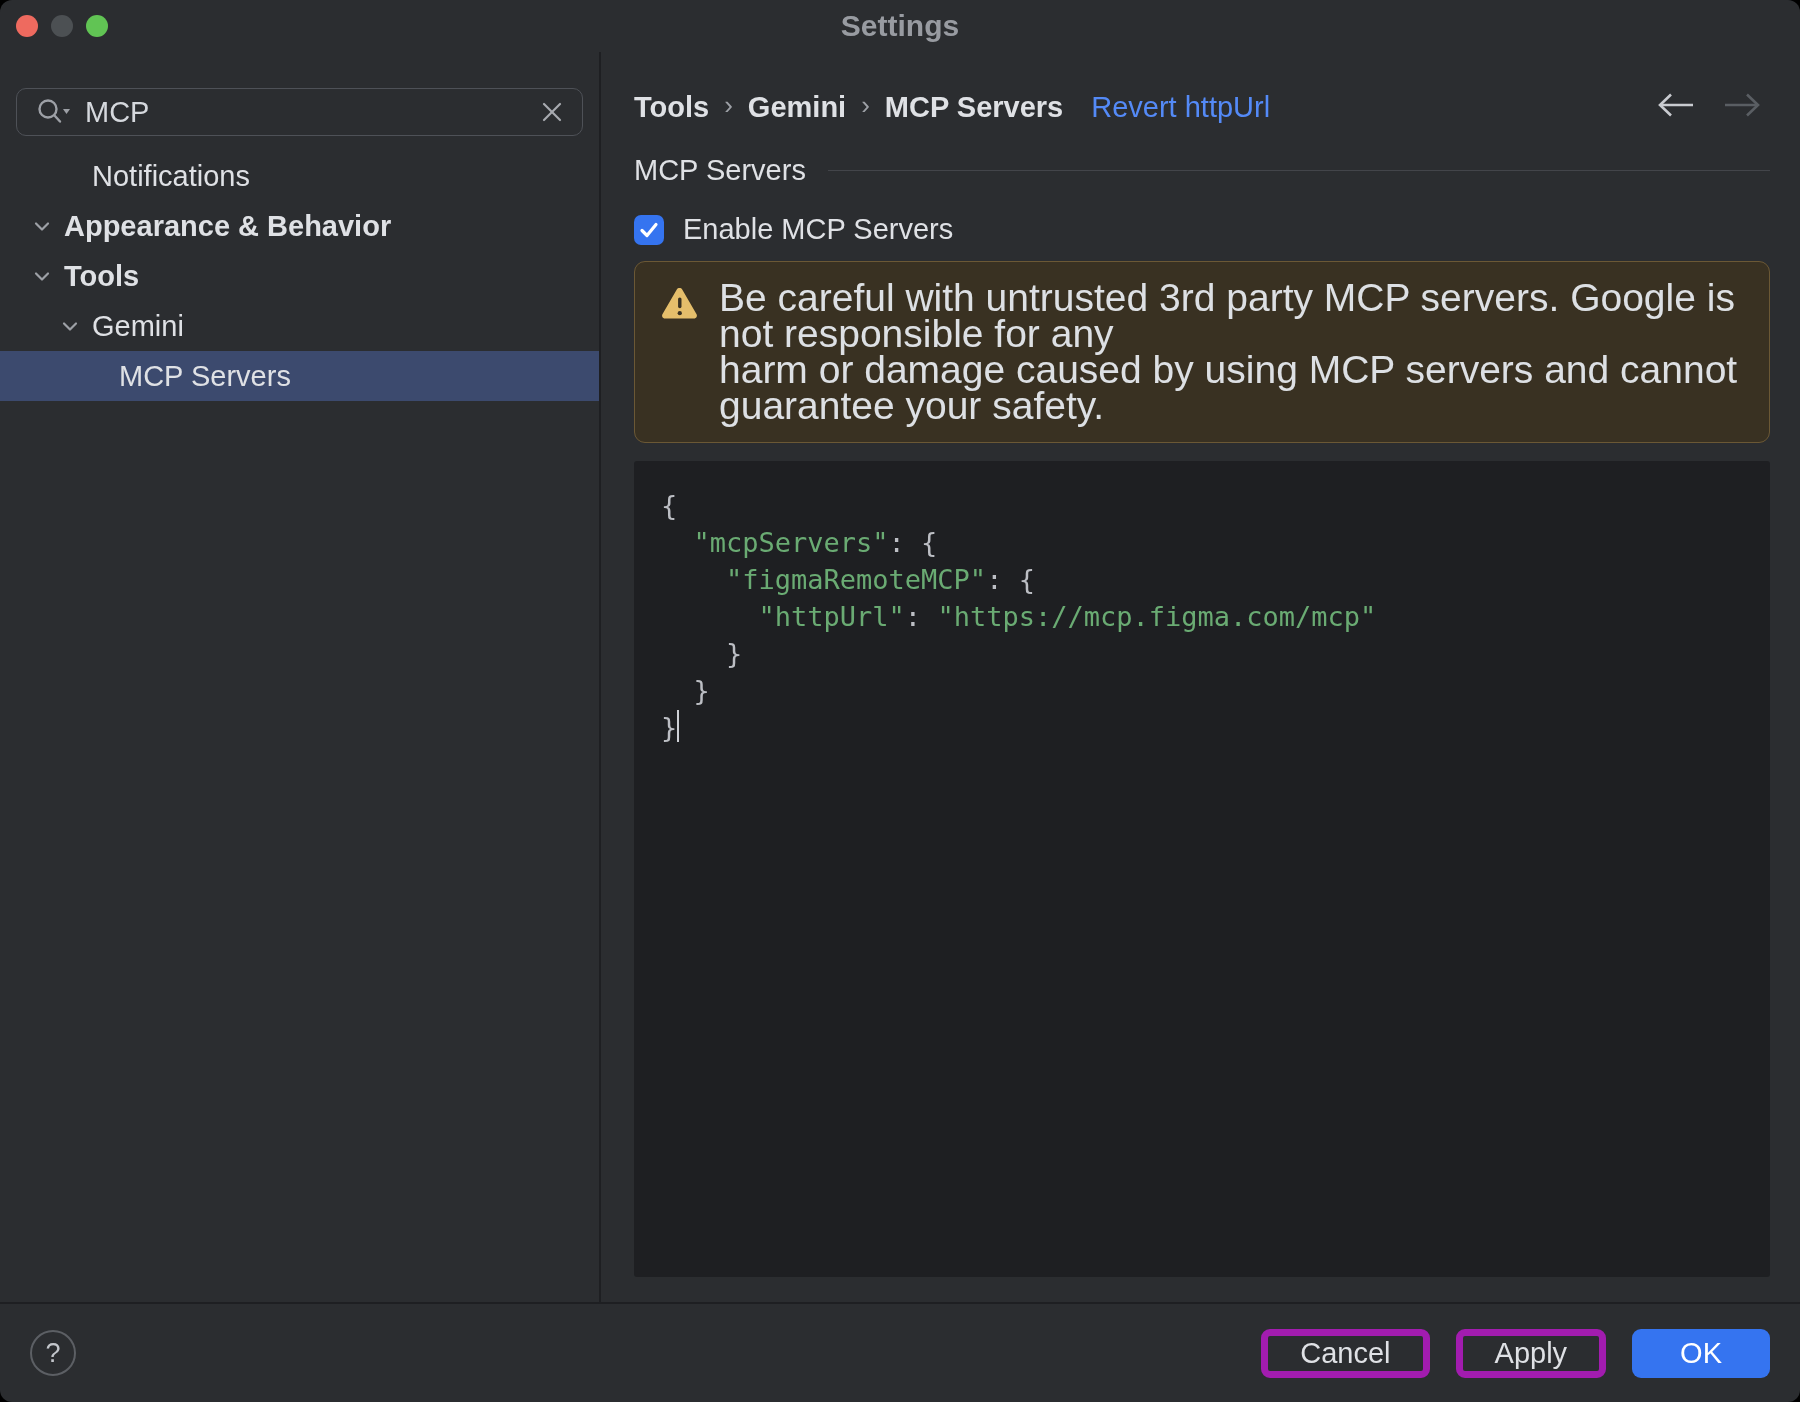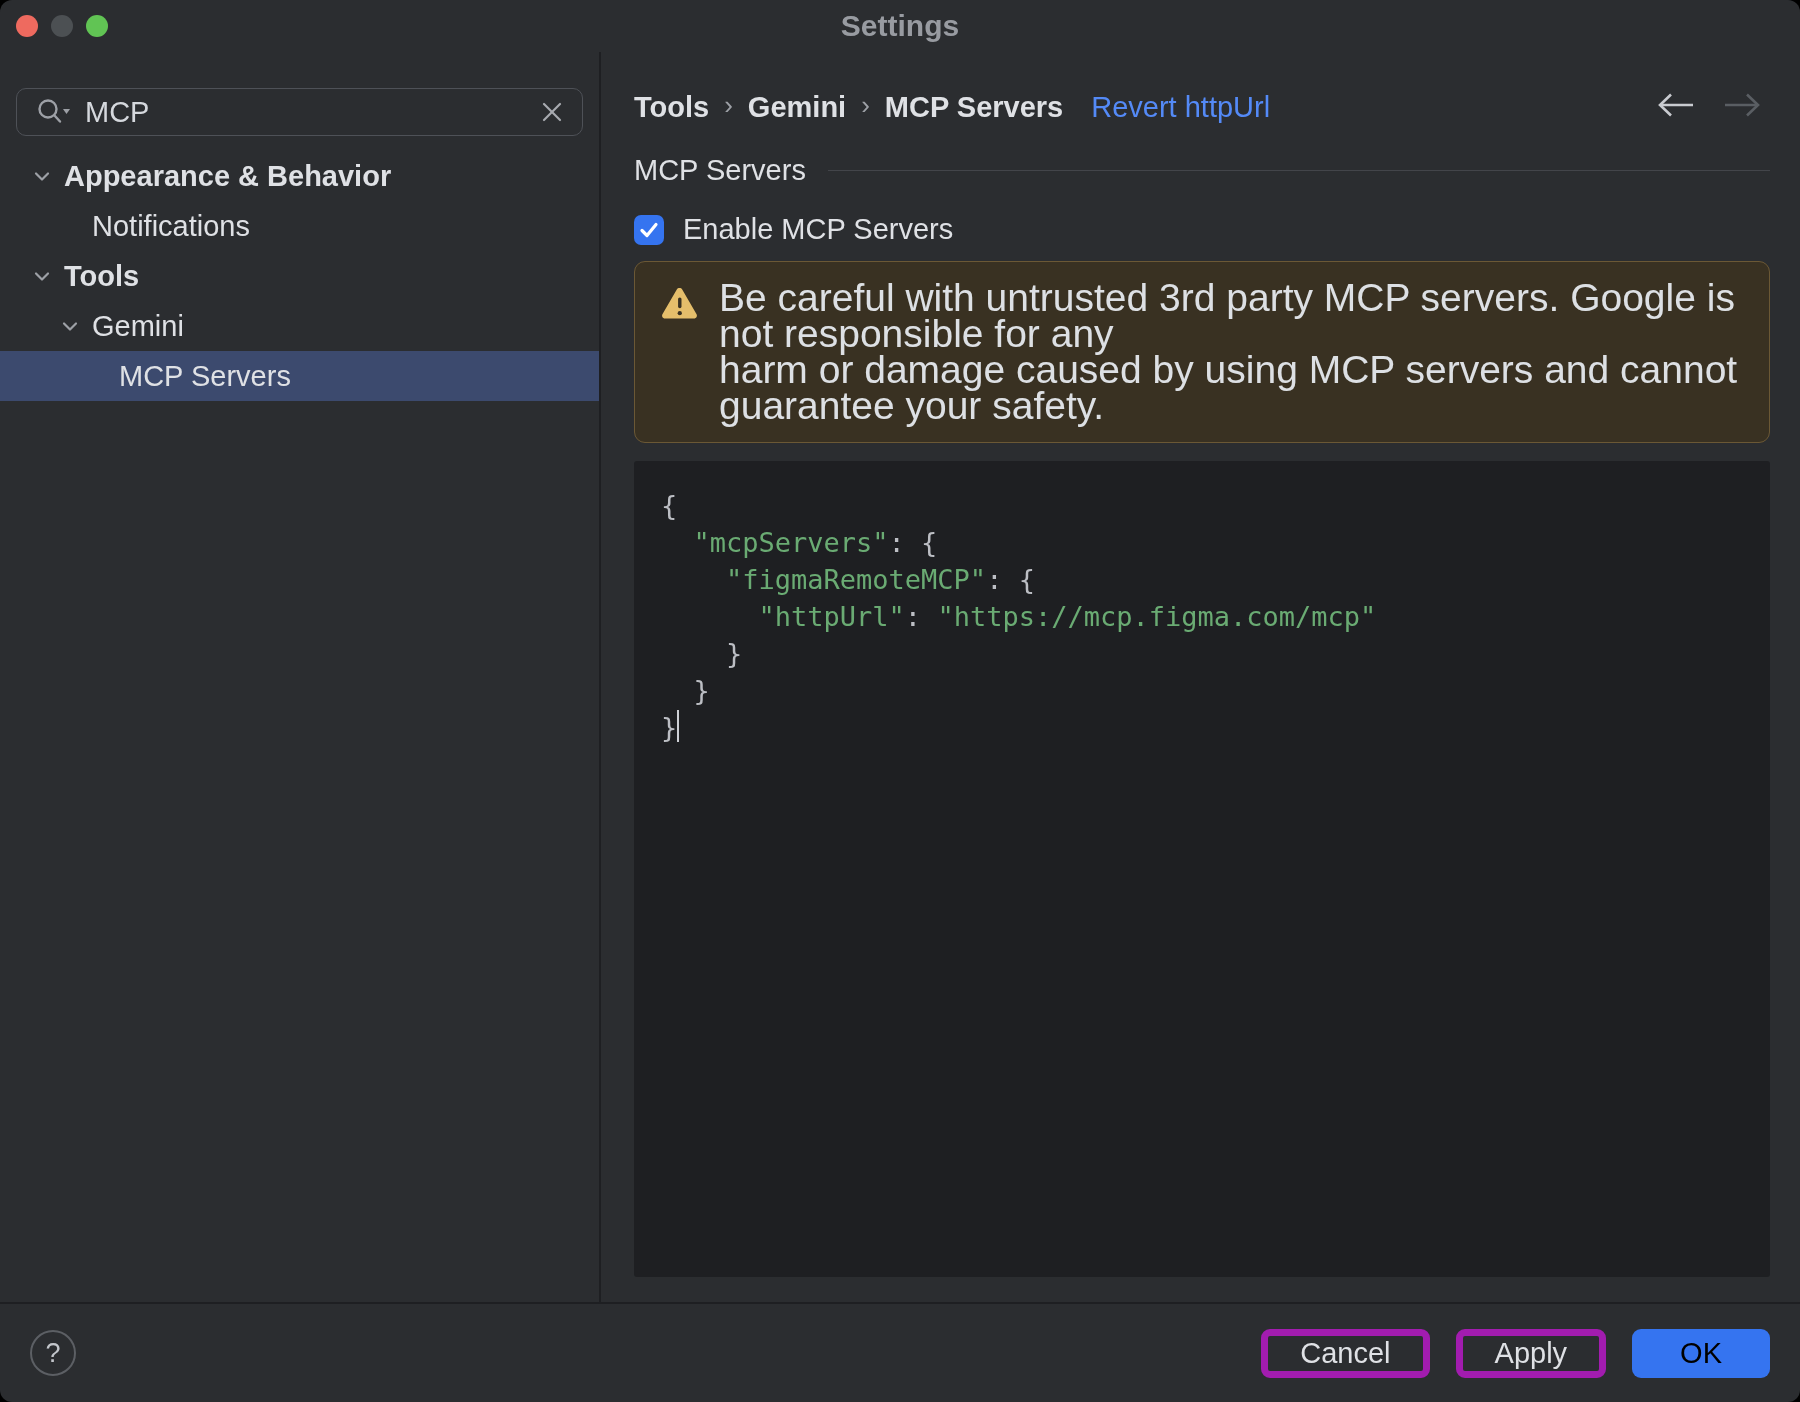--- a/index.html
+++ b/index.html
@@ -92,21 +92,21 @@
     flex:none;height:100px;border-top:2px solid #1E1F22;display:flex;align-items:center;
     padding:0 30px 0 30px;
   }
   .help-circle{
     width:46px;height:46px;border-radius:50%;border:2px solid #5C5F64;color:#C3C6CB;
     display:flex;align-items:center;justify-content:center;font-size:27px;background:transparent;font-family:inherit;
   }
   .footspacer{flex:1;}
   .btn{height:49px;border-radius:9px;font-size:29px;display:flex;align-items:center;justify-content:center;font-family:inherit;}
   .btn.ghost{border:7px solid #a21caf;background:transparent;color:#DFE1E5;padding:0 32px;margin-left:26px;}
-  .btn.primary{border:none;background:#3574F0;color:#000000;padding:0 48px;margin-left:26px;}
+  .btn.primary{border:none;background:#3574F0;color:#ffffff;padding:0 48px;margin-left:26px;}
 </style>
 </head>
 <body>
 
 <div class="window">
 
   <div class="titlebar">
     <div class="traffic">
       <div class="light red"></div>
       <div class="light gray"></div>
@@ -129,35 +129,35 @@
         <span class="search-value">MCP</span>
         <span class="search-clear">
           <svg width="24" height="24" viewBox="0 0 24 24">
             <line x1="4" y1="4" x2="20" y2="20" stroke="#A8ABB0" stroke-width="2.2" stroke-linecap="round"></line>
             <line x1="20" y1="4" x2="4" y2="20" stroke="#A8ABB0" stroke-width="2.2" stroke-linecap="round"></line>
           </svg>
         </span>
       </div>
 
       <div class="tree">
+        <div class="tree-row lvl1">
+          <span class="chev hidden">
+            <svg width="24" height="24" viewBox="0 0 24 24">
+                <polyline points="6,9.5 12,15.5 18,9.5" fill="none" stroke="#9DA0A6" stroke-width="2.2"></polyline>
+              </svg>
+          </span>
+          <span class="tree-label">Notifications</span>
+        </div>
         <div class="tree-row lvl0">
           <span class="chev">
             <svg width="24" height="24" viewBox="0 0 24 24">
                 <polyline points="6,9.5 12,15.5 18,9.5" fill="none" stroke="#9DA0A6" stroke-width="2.2" stroke-linecap="round" stroke-linejoin="round"></polyline>
               </svg>
           </span>
           <span class="tree-label bold">Appearance &amp; Behavior</span>
-        </div>
-        <div class="tree-row lvl1">
-          <span class="chev hidden">
-            <svg width="24" height="24" viewBox="0 0 24 24">
-                <polyline points="6,9.5 12,15.5 18,9.5" fill="none" stroke="#9DA0A6" stroke-width="2.2"></polyline>
-              </svg>
-          </span>
-          <span class="tree-label">Notifications</span>
         </div>
         <div class="tree-row lvl0">
           <span class="chev">
             <svg width="24" height="24" viewBox="0 0 24 24">
                 <polyline points="6,9.5 12,15.5 18,9.5" fill="none" stroke="#9DA0A6" stroke-width="2.2" stroke-linecap="round" stroke-linejoin="round"></polyline>
               </svg>
           </span>
           <span class="tree-label bold">Tools</span>
         </div>
         <div class="tree-row lvl1">

